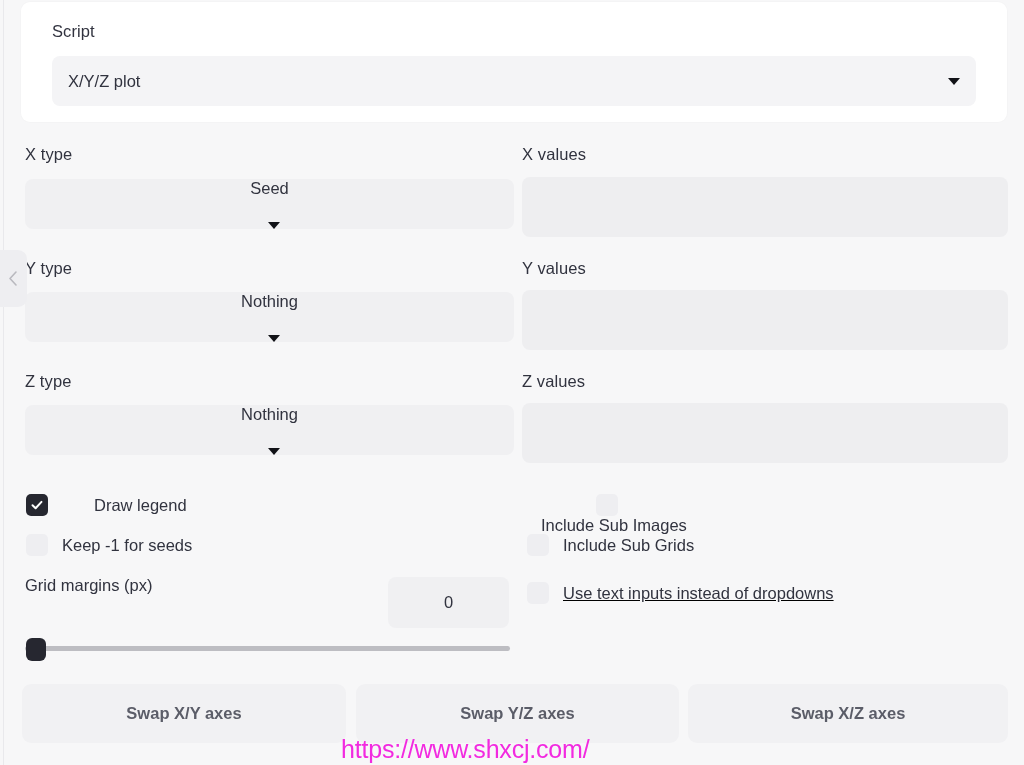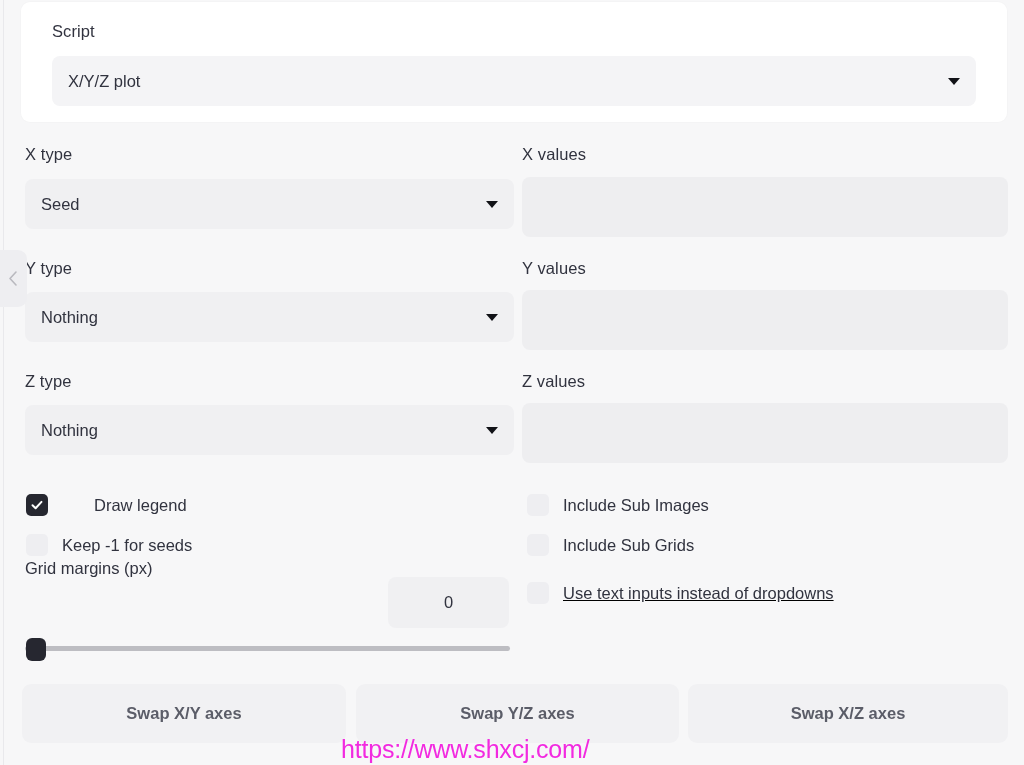--- a/index.html
+++ b/index.html
@@ -76,20 +76,21 @@
   }
   .dropdown {
     position: absolute;
     left: 25px;
     width: 489px; height: 50px;
     background: #f0f0f2;
     border-radius: 8px;
     display: flex; align-items: center;
     padding: 0 16px;
     cursor: pointer;
+    flex-direction: column;
   }
   .dropdown .val {
     font-size: 16.5px;
     color: #31333f;
     flex: 1;
   }
   .caret {
     width: 0; height: 0;
     border-left: 6px solid transparent;
     border-right: 6px solid transparent;
@@ -138,28 +139,28 @@
   .cbox.checked svg { display: block; }
   .cblabel {
     margin-left: 14px;
     font-size: 16.5px;
     color: #31333f;
     white-space: nowrap;
   }
 
   .cb-draw-legend  { left: 26px; top: 494px; gap: 32px; }
   .cb-keep-seeds   { left: 26px; top: 534px; }
-  .cb-sub-images   { left: 527px; top: 494px; }
+  .cb-sub-images   { left: 527px; top: 494px; flex-direction: column; }
   .cb-sub-grids    { left: 527px; top: 534px; }
   .cb-text-inputs  { left: 527px; top: 582px; text-decoration: underline; }
 
   
   .grid-margins-label {
     position: absolute;
-    left: 25px; top: 559px;
+    left: 25px; top: 576px;
     font-size: 16.5px;
     color: #31333f;
   }
   .number-box {
     position: absolute;
     left: 388px; top: 577px;
     width: 121px; height: 51px;
     background: #f0f0f2;
     border-radius: 8px;
     display: flex; align-items: center; justify-content: center;

